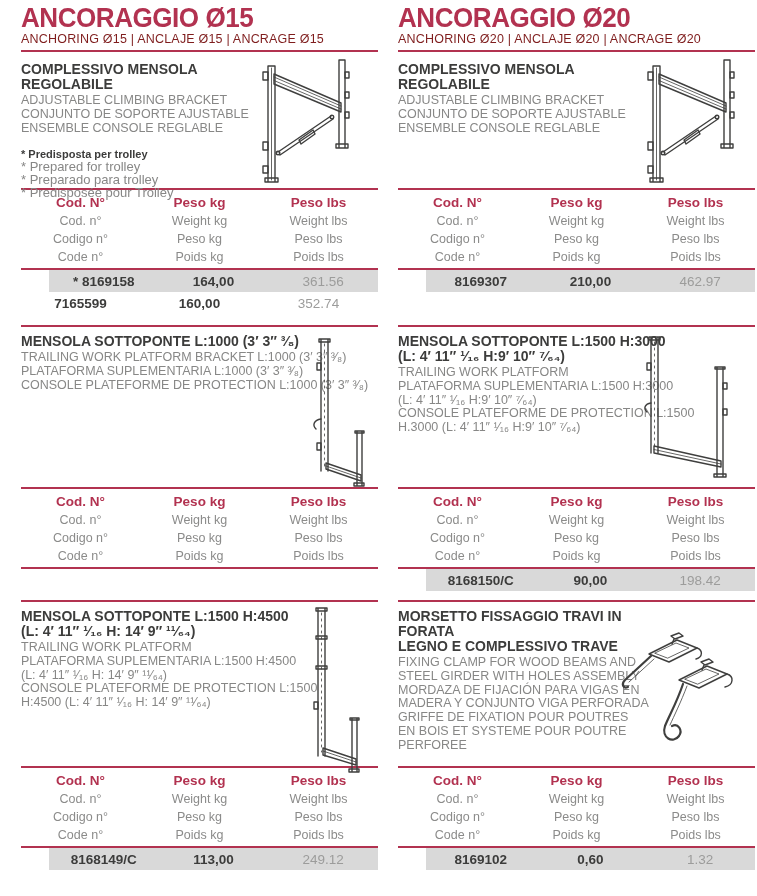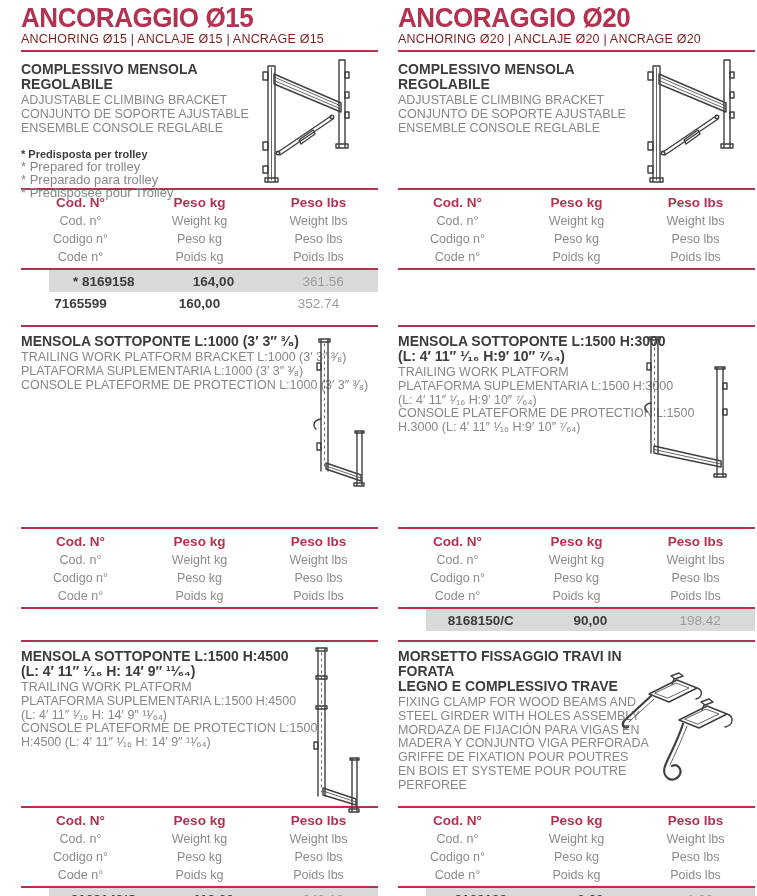--- a/index.html
+++ b/index.html
@@ -27,21 +27,21 @@
     transform:scaleX(.93);transform-origin:0 0;
   }
   .col-subtitle{
     font-size:12.5px;color:#7f1d1d;letter-spacing:.2px;margin-top:2px;white-space:nowrap;
   }
   .hrule{position:absolute;left:0;right:0;bottom:0;height:2px;background:var(--accent);}
 
   
   .sec{position:relative;}
   .sec1{height:136px;padding-top:10px;}
-  .sec2{height:202px;border-top:2px solid var(--accent);padding-top:7px;}
+  .sec2{height:162px;border-top:2px solid var(--accent);padding-top:7px;}
   .sec3{height:166px;border-top:2px solid var(--accent);padding-top:7px;}
   .h2line{font-size:14px;font-weight:bold;line-height:15px;color:var(--dark);white-space:nowrap;}
   .descs{margin-top:2px;}
   .desc{font-size:12.5px;line-height:13.8px;color:var(--body);white-space:nowrap;}
   .notes{margin-top:13px;}
   .note{font-size:13px;line-height:12.8px;color:var(--body);white-space:nowrap;}
   .note.first{font-weight:bold;color:var(--dark);font-size:11px;}
   .prod-img{position:absolute;}
   .prod-img svg{display:block;}
   svg *{stroke:#3f3f3e;fill:none;stroke-width:1.4;stroke-linecap:round;stroke-linejoin:round;}
@@ -295,20 +295,25 @@
           <div class="scell">Codigo n°</div>
           <div class="scell">Peso kg</div>
           <div class="scell">Peso lbs</div>
         </div>
         <div class="sub-row">
           <div class="scell">Code n°</div>
           <div class="scell">Poids kg</div>
           <div class="scell">Poids lbs</div>
         </div>
         <div class="tbl-rule"></div>
+        <div class="data-row gray">
+          <div class="cell-code">8169307</div>
+          <div class="cell-kg">210,00</div>
+          <div class="cell-lbs">462.97</div>
+        </div>
       </div>
     </div>
 
     <div class="sec sec2">
       <div class="h2line">MENSOLA SOTTOPONTE L:1500 H:3000</div>
       <div class="h2line">(L: 4′ 11″ ¹⁄₁₆ H:9′ 10″ ⁷⁄₆₄)</div>
       <div class="descs">
         <div class="desc">TRAILING WORK PLATFORM</div>
         <div class="desc">PLATAFORMA SUPLEMENTARIA L:1500 H:3000</div>
         <div class="desc">(L: 4′ 11″ ¹⁄₁₆ H:9′ 10″ ⁷⁄₆₄)</div>

